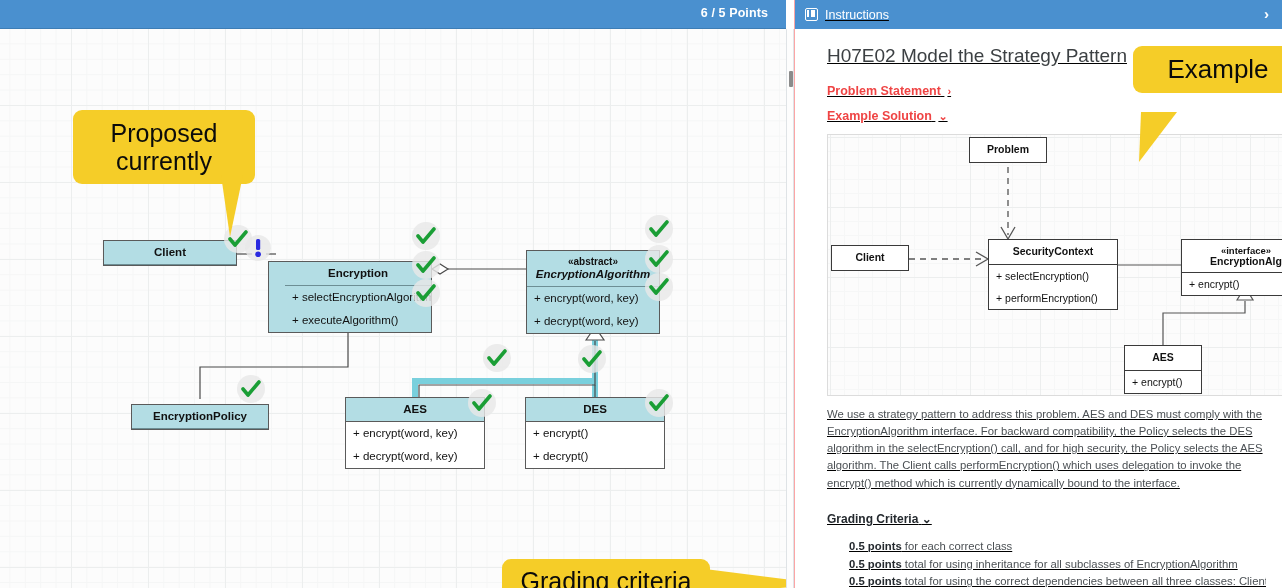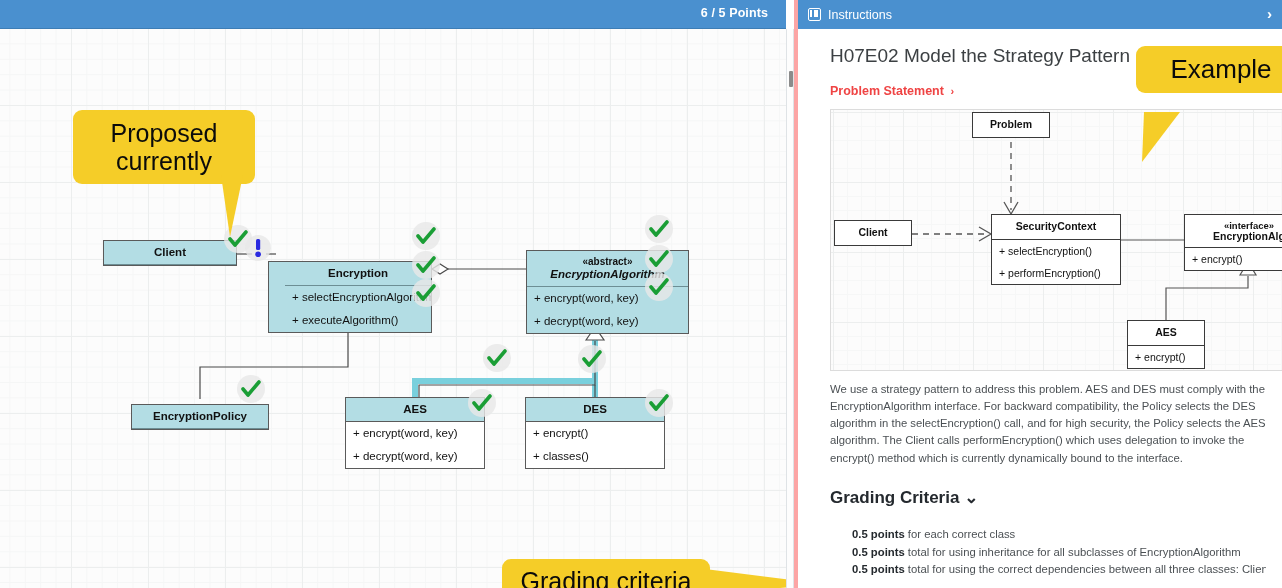--- a/index.html
+++ b/index.html
@@ -101,21 +101,22 @@
   }
   #splitter .grip {
     position: absolute; left: 2px; top: 42px; width: 4px; height: 16px;
     background: #8b8b8b; border-radius: 1px;
   }
 
   
   #right-pane {
     position: absolute; left: 794px; top: 0; width: 488px; height: 588px;
     background: #ffffff; overflow: hidden;
-    border-left: 4px solid #fca5a5;
+    border-left: 1px solid #fca5a5;
+    text-decoration: underline;
   }
   #instr-header {
     position: relative; height: 29px; width: 488px;
     background: #4a90cf; color: #fff;
     display: flex; align-items: center;
   }
   #instr-header .bars-icon {
     width: 13px; height: 13px; margin-left: 10px; margin-right: 7px;
     border: 1.6px solid #ffffff; border-radius: 2px;
     display: inline-block; position: relative;
@@ -166,21 +167,21 @@
     line-height: 1.1;
   }
   .sbox .shdr.sep { border-bottom: 1px solid #3a3a3a; }
   .sbox .srow { padding: 5px 7px; white-space: nowrap; }
   .sbox .sstereo { font-weight: bold; font-size: 9.5px; }
 
   #sol-desc {
     font-size: 11.3px; line-height: 1.52; color: #4b5054;
     margin: 4px 0 20px 0;
   }
-  #grading-head { font-size: 17px; font-weight: bold; color: #24292e; margin-bottom: 18px; }
+  #grading-head { font-size: 12px; font-weight: bold; color: #24292e; margin-bottom: 12px; }
   #grading-list { margin: 0; padding-left: 22px; }
   #grading-list li {
     font-size: 11.3px; line-height: 1.58; color: #4b5054;
     white-space: nowrap; overflow: hidden;
   }
   #grading-list li b { color: #24292e; }
 </style>
 </head>
 <body>
 
@@ -217,21 +218,21 @@
       <div class="uml filled" style="left:103px; top:211px; width:134px;">
         <div class="hdr nobrd">Client</div>
       </div>
 
       <div class="uml filled" style="left:268px; top:232px; width:164px;padding-left:16px;">
         <div class="hdr">Encryption</div>
         <div class="row">+ selectEncryptionAlgorithm()</div>
         <div class="row">+ executeAlgorithm()</div>
       </div>
 
-      <div class="uml filled" style="left:526px; top:221px; width:163px;">
+      <div class="uml filled" style="left:526px; top:221px; width:134px;">
         <div class="hdr">
           <div class="stereo">«abstract»</div>
           <div class="abst">EncryptionAlgorithm</div>
         </div>
         <div class="row">+ encrypt(word, key)</div>
         <div class="row">+ decrypt(word, key)</div>
       </div>
 
       <div class="uml filled" style="left:131px; top:375px; width:138px;">
         <div class="hdr nobrd">EncryptionPolicy</div>
@@ -239,21 +240,21 @@
 
       <div class="uml" style="left:345px; top:368px; width:140px;">
         <div class="hdr">AES</div>
         <div class="row">+ encrypt(word, key)</div>
         <div class="row">+ decrypt(word, key)</div>
       </div>
 
       <div class="uml" style="left:525px; top:368px; width:140px;">
         <div class="hdr">DES</div>
         <div class="row">+ encrypt()</div>
-        <div class="row">+ classes()</div>
+        <div class="row">+ decrypt()</div>
       </div>
 
       <div class="mark" style="left:224px; top:196px;">
         <svg width="20" height="20" viewBox="0 0 20 20">
             <path d="M2 10 L7 16 L18 3" fill="none" stroke="#1a9e35" stroke-width="3.6" stroke-linecap="round" stroke-linejoin="round"></path>
           </svg>
       </div>
       <div class="mark" style="left:412px; top:193px;">
         <svg width="20" height="20" viewBox="0 0 20 20">
             <path d="M2 10 L7 16 L18 3" fill="none" stroke="#1a9e35" stroke-width="3.6" stroke-linecap="round" stroke-linejoin="round"></path>
@@ -349,20 +350,24 @@
 
     <div id="instr-body">
 
       <div id="ex-title">H07E02 Model the Strategy Pattern</div>
 
       <div class="section-head">
         <span>Problem Statement</span>
         <span class="car">›</span>
       </div>
 
+      <div class="section-head">
+        <span>Example Solution</span>
+        <span class="car">⌄</span>
+      </div>
 
       <div id="sol-wrap">
         <svg id="sol-svg">
            SecurityContext --&gt;
           <line x1="180" y1="32" x2="180" y2="100" stroke="#555" stroke-width="1.3" stroke-dasharray="6,5"></line>
           <path d="M 173 92 L 180 104 L 187 92" fill="none" stroke="#555" stroke-width="1.3"></path>
            SecurityContext --&gt;
           <line x1="81" y1="124" x2="155" y2="124" stroke="#555" stroke-width="1.3" stroke-dasharray="6,5"></line>
           <path d="M 148 117 L 160 124 L 148 131" fill="none" stroke="#555" stroke-width="1.3"></path>
           

